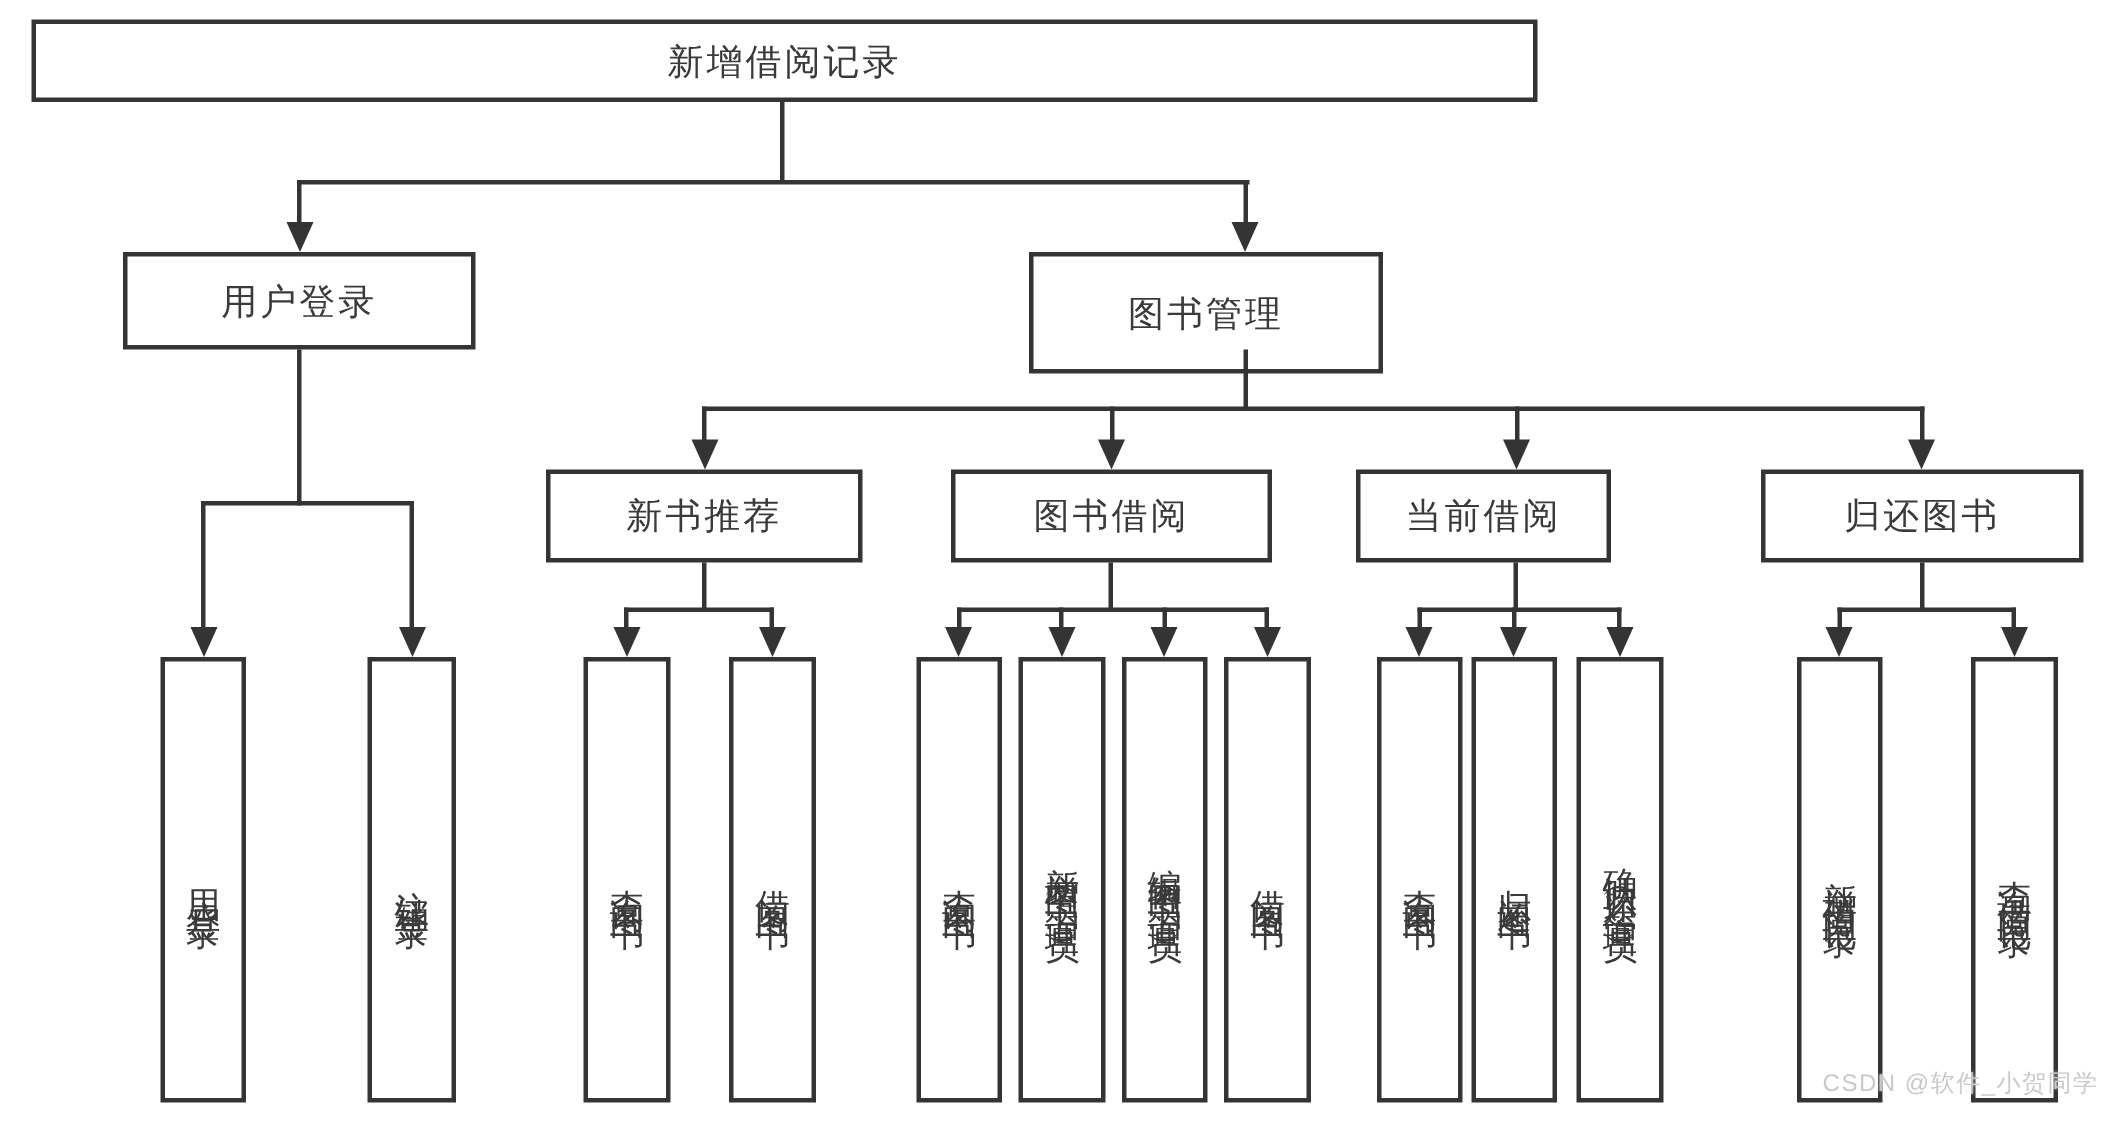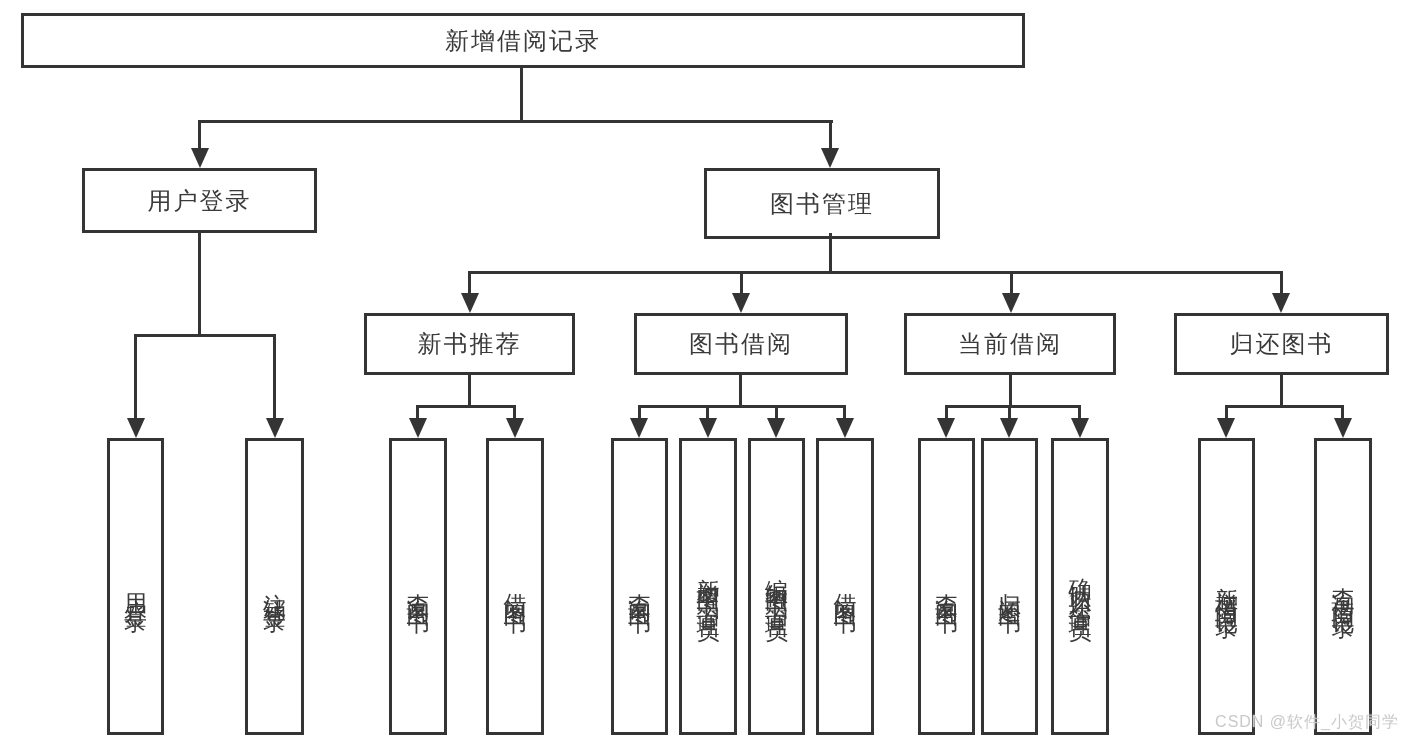--- a/index.html
+++ b/index.html
@@ -37,21 +37,21 @@
   <div class="box h" style="left:21px;top:13px;width:1004px;height:55px">新增借阅记录</div>
 
   <div class="vline" style="left:520px;top:68px;height:53px"></div>
   <div class="hline" style="left:198px;top:120px;width:635px"></div>
   <div class="vline" style="left:198px;top:120px;height:32px"></div>
   <div class="arrow" style="left:191px;top:148px"></div>
   <div class="vline" style="left:829px;top:120px;height:32px"></div>
   <div class="arrow" style="left:821px;top:148px"></div>
 
   <div class="box h" style="left:82px;top:168px;width:235px;height:65px">用户登录</div>
-  <div class="box h" style="left:704px;top:168px;width:236px;height:71px">图书管理</div>
+  <div class="box h" style="left:686px;top:168px;width:236px;height:81px">图书管理</div>
 
   <div class="vline" style="left:198px;top:233px;height:104px"></div>
   <div class="hline" style="left:134px;top:334px;width:142px"></div>
   <div class="vline" style="left:134px;top:334px;height:88px"></div>
   <div class="arrow" style="left:127px;top:418px"></div>
   <div class="vline" style="left:273px;top:334px;height:88px"></div>
   <div class="arrow" style="left:266px;top:418px"></div>
 
   <div class="vline" style="left:829px;top:233px;height:40px"></div>
   <div class="hline" style="left:468px;top:271px;width:815px"></div>
@@ -59,21 +59,21 @@
   <div class="arrow" style="left:461px;top:293px"></div>
   <div class="vline" style="left:740px;top:271px;height:26px"></div>
   <div class="arrow" style="left:732px;top:293px"></div>
   <div class="vline" style="left:1010px;top:271px;height:26px"></div>
   <div class="arrow" style="left:1002px;top:293px"></div>
   <div class="vline" style="left:1280px;top:271px;height:26px"></div>
   <div class="arrow" style="left:1272px;top:293px"></div>
 
   <div class="box h" style="left:364px;top:313px;width:211px;height:62px">新书推荐</div>
   <div class="box h" style="left:634px;top:313px;width:214px;height:62px">图书借阅</div>
-  <div class="box h" style="left:904px;top:313px;width:212px;height:62px">当前借阅</div>
+  <div class="box h" style="left:904px;top:313px;width:170px;height:62px">当前借阅</div>
   <div class="box h" style="left:1174px;top:313px;width:215px;height:62px">归还图书</div>
 
   <div class="vline" style="left:468px;top:375px;height:33px"></div>
   <div class="hline" style="left:416px;top:405px;width:100px"></div>
   <div class="vline" style="left:416px;top:405px;height:18px"></div>
   <div class="arrow" style="left:409px;top:418px"></div>
   <div class="vline" style="left:513px;top:405px;height:18px"></div>
   <div class="arrow" style="left:506px;top:418px"></div>
 
   <div class="vline" style="left:739px;top:375px;height:33px"></div>

